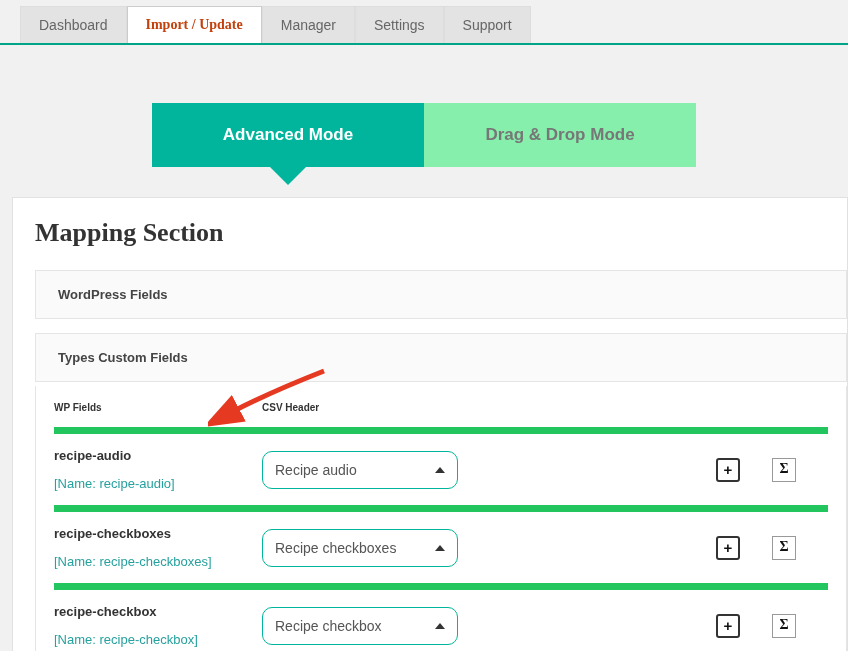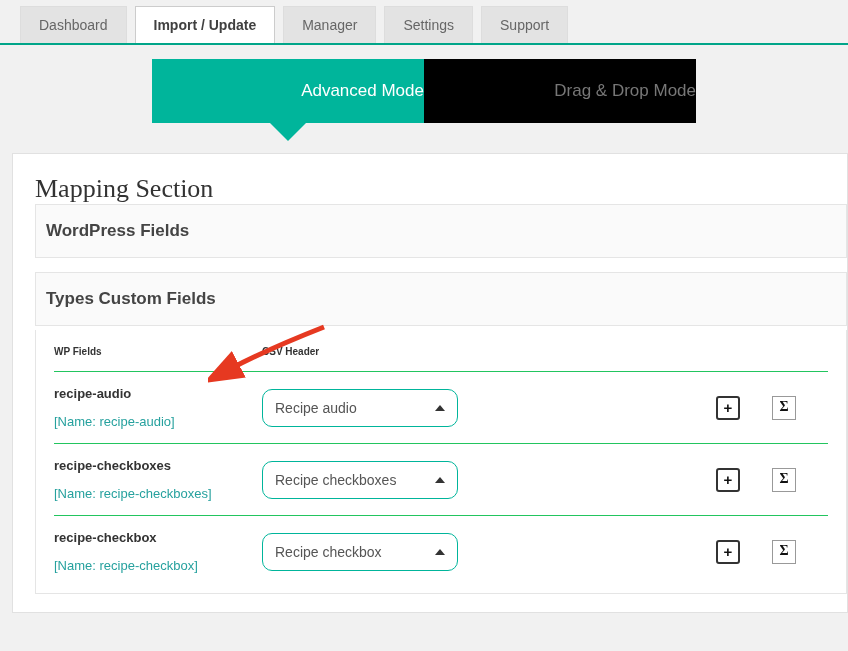--- a/index.html
+++ b/index.html
@@ -6,63 +6,65 @@
     body {
       font-family: -apple-system, BlinkMacSystemFont, "Segoe UI", Arial, sans-serif;
       background: #f1f1f1;
       width: 848px;
       height: 651px;
       overflow: hidden;
       color: #333;
     }
     .tabs {
       display: flex;
-      gap: 8px;
+      gap: 0;
       padding: 6px 0 0 20px;
       border-bottom: 2px solid #00a589;
       background: #f1f1f1;
     }
     .tab {
       padding: 10px 18px;
       background: #e3e3e3;
       color: #666;
       font-size: 14px;
       cursor: pointer;
       border: 1px solid #ddd;
       border-bottom: none;
     }
     .tab.active {
       background: #fff;
-      color: #404040;
+      color: #c2410c;
       font-weight: 700;
       border: 1px solid #ccc;
       border-bottom: none;
+      font-family: Liberation Serif, serif;
     }
     .mode-row {
       display: flex;
       justify-content: center;
       align-items: center;
       padding-top: 14px;
       padding-bottom: 30px;
     }
     .mode-btn {
       position: relative;
       flex: 0 0 272px;
-      text-align: right;
+      text-align: center;
       padding: 22px 0;
       font-size: 17px;
-      font-weight: 400;
-      cursor: pointer;
+      font-weight: 700;
+      cursor: pointer;
+      margin-top: 44px;
     }
     .mode-btn.primary {
       background: #00b59b;
       color: #fff;
     }
     .mode-btn.secondary {
-      background: #000000;
+      background: #86efac;
       color: #777;
     }
     .mode-btn.primary::after {
       content: "";
       position: absolute;
       left: 50%;
       bottom: -18px;
       transform: translateX(-50%);
       border-left: 20px solid transparent;
       border-right: 20px solid transparent;
@@ -70,28 +72,29 @@
     }
     .panel {
       margin: 0 0 0 12px;
       background: #fff;
       border: 1px solid #e1e1e1;
       padding: 20px 0 18px 22px;
     }
     .panel-title {
       font-family: Georgia, "Times New Roman", serif;
       font-size: 26px;
-      font-weight: 400;
+      font-weight: 700;
       color: #333;
+      margin-bottom: 22px;
     }
     .section-header {
       background: #fafafa;
       border: 1px solid #e5e5e5;
-      padding: 16px 10px;
-      font-size: 17px;
+      padding: 16px 22px;
+      font-size: 13px;
       font-weight: 700;
       color: #444;
       margin-bottom: 14px;
       cursor: pointer;
     }
     .section-header.open {
       margin-bottom: 4px;
     }
     .section-body {
       border: 1px solid #e5e5e5;
@@ -103,21 +106,21 @@
       font-size: 10px;
       font-weight: 700;
       color: #333;
       padding: 4px 0 14px;
     }
     .col-wp { width: 208px; }
     .col-csv { width: 210px; }
     .row {
       display: flex;
       align-items: center;
-      border-top: 1px solid #22c55e;
+      border-top: 7px solid #22c55e;
       padding: 14px 0;
     }
     .field-name {
       width: 208px;
       font-size: 13px;
     }
     .field-name .fname { font-weight: 700; color: #333; }
     .field-name .meta { color: #26a19e; margin-top: 13px; }
     .select {
       width: 196px;

